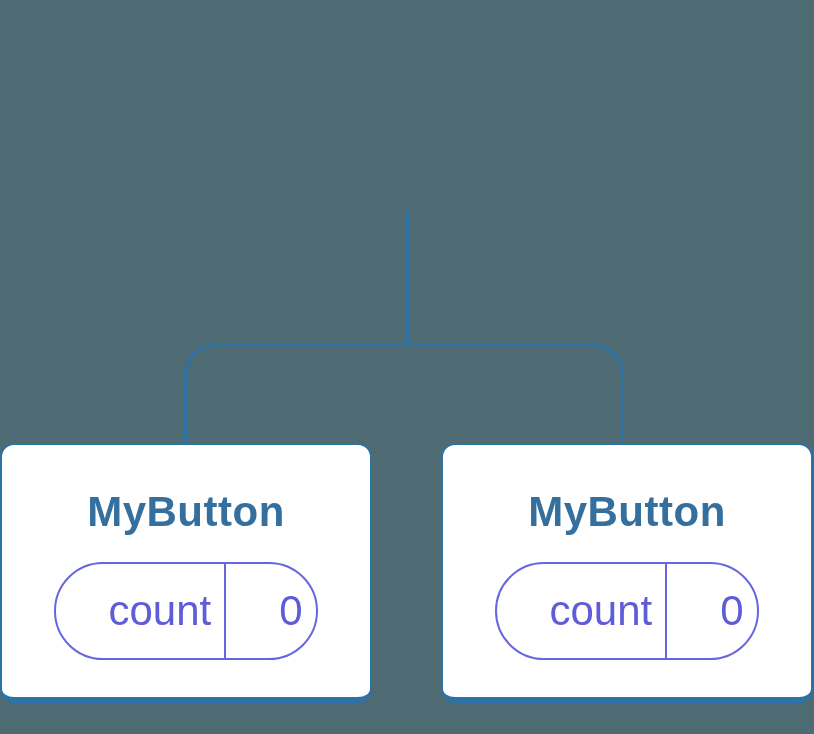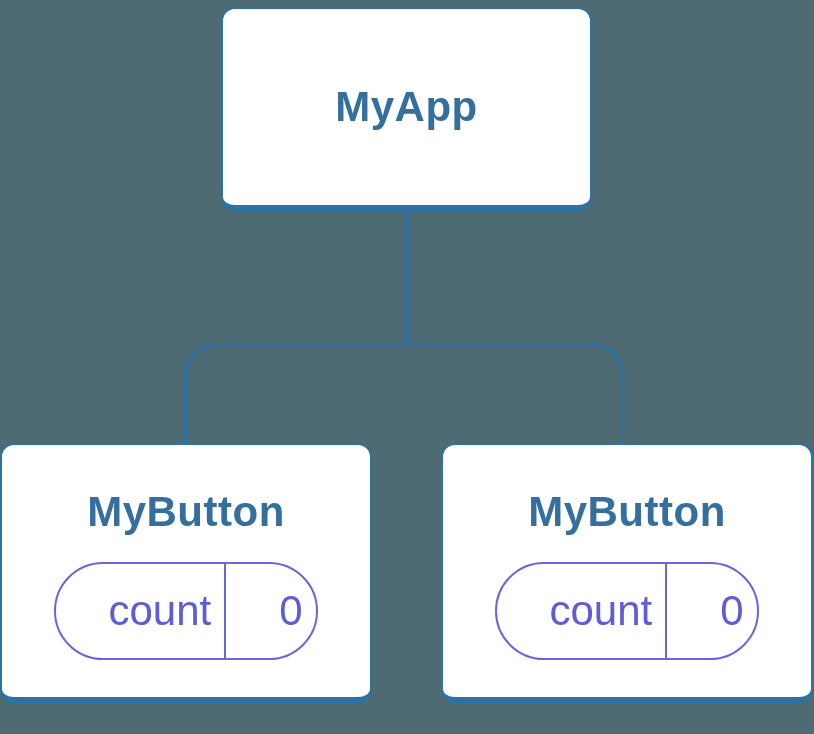--- a/index.html
+++ b/index.html
@@ -115,23 +115,20 @@
     color: #5F5CD8;
     line-height: 1;
     margin-left: 40px;
   }
 </style>
 </head>
 <body>
 
 <div class="canvas">
 
-  <div class="card card-root">
-    <span class="component-title">MyApp</span>
-  </div>
 
   <div class="connector-vertical"></div>
 
   <div class="connector-bracket"></div>
 
   <div class="card card-child card-child-left">
     <span class="component-title">MyButton</span>
     <div class="state-pill">
       <div class="state-key-cell">
         <span class="state-text">count</span>

